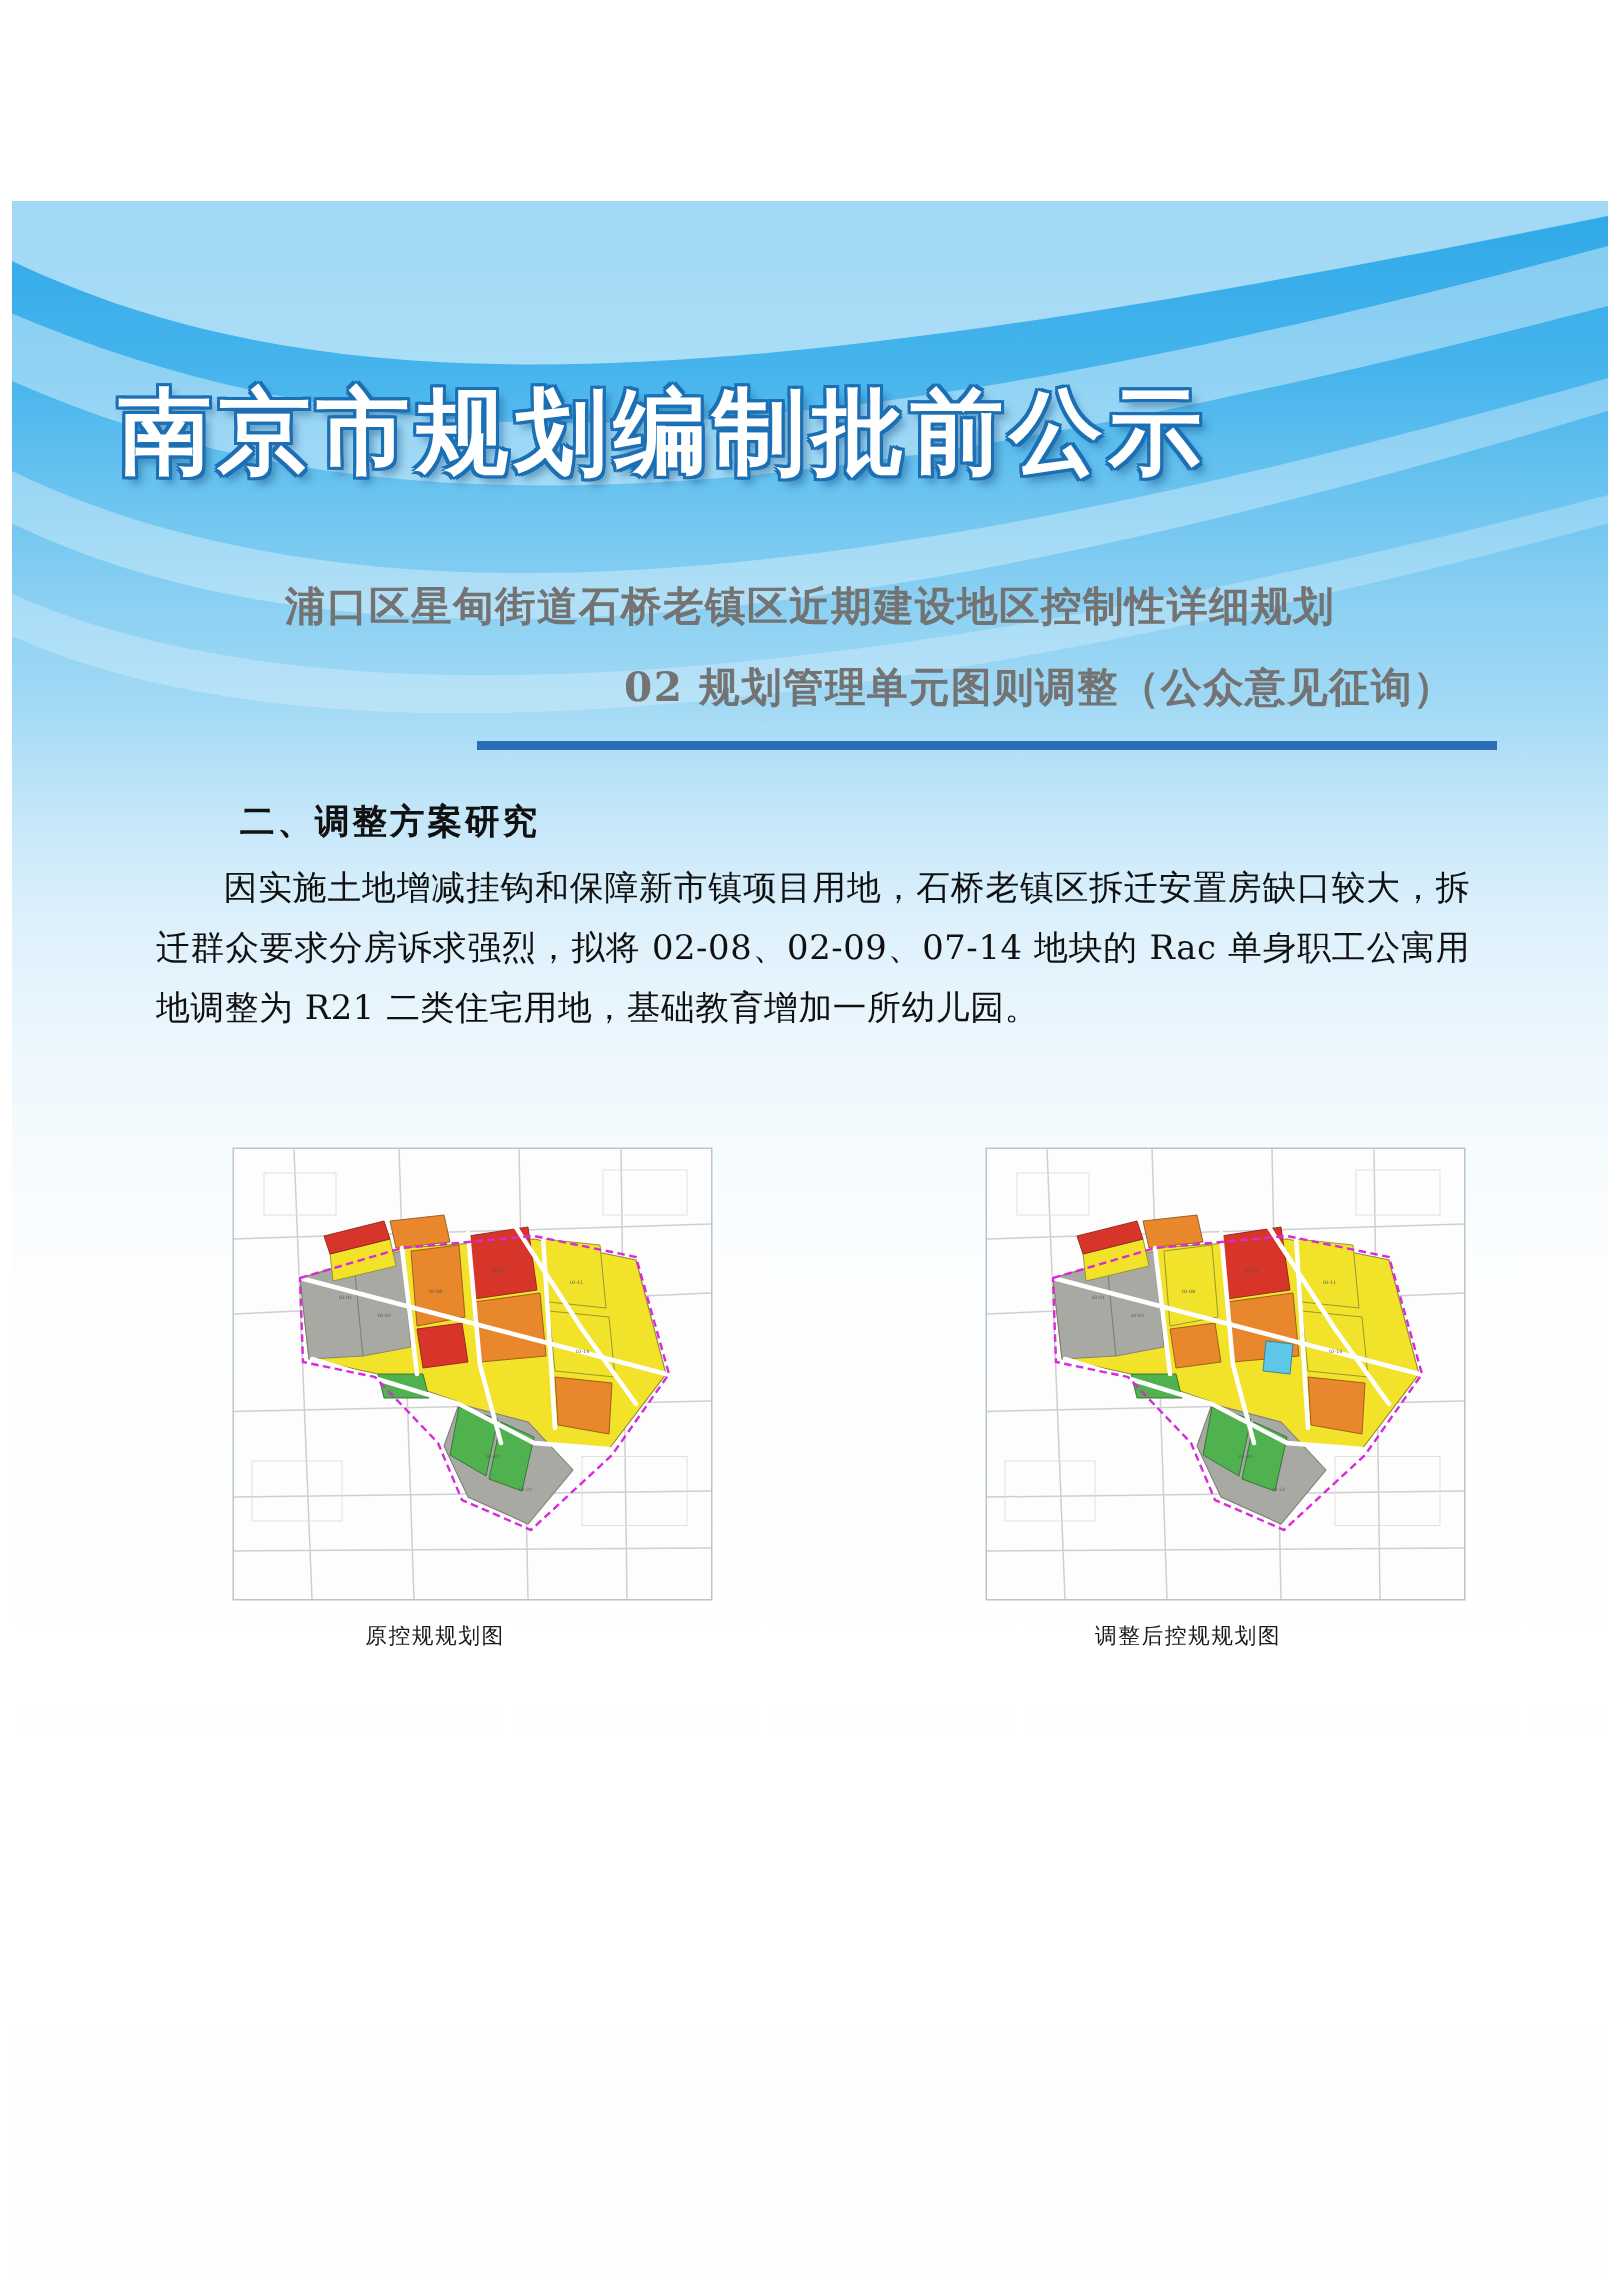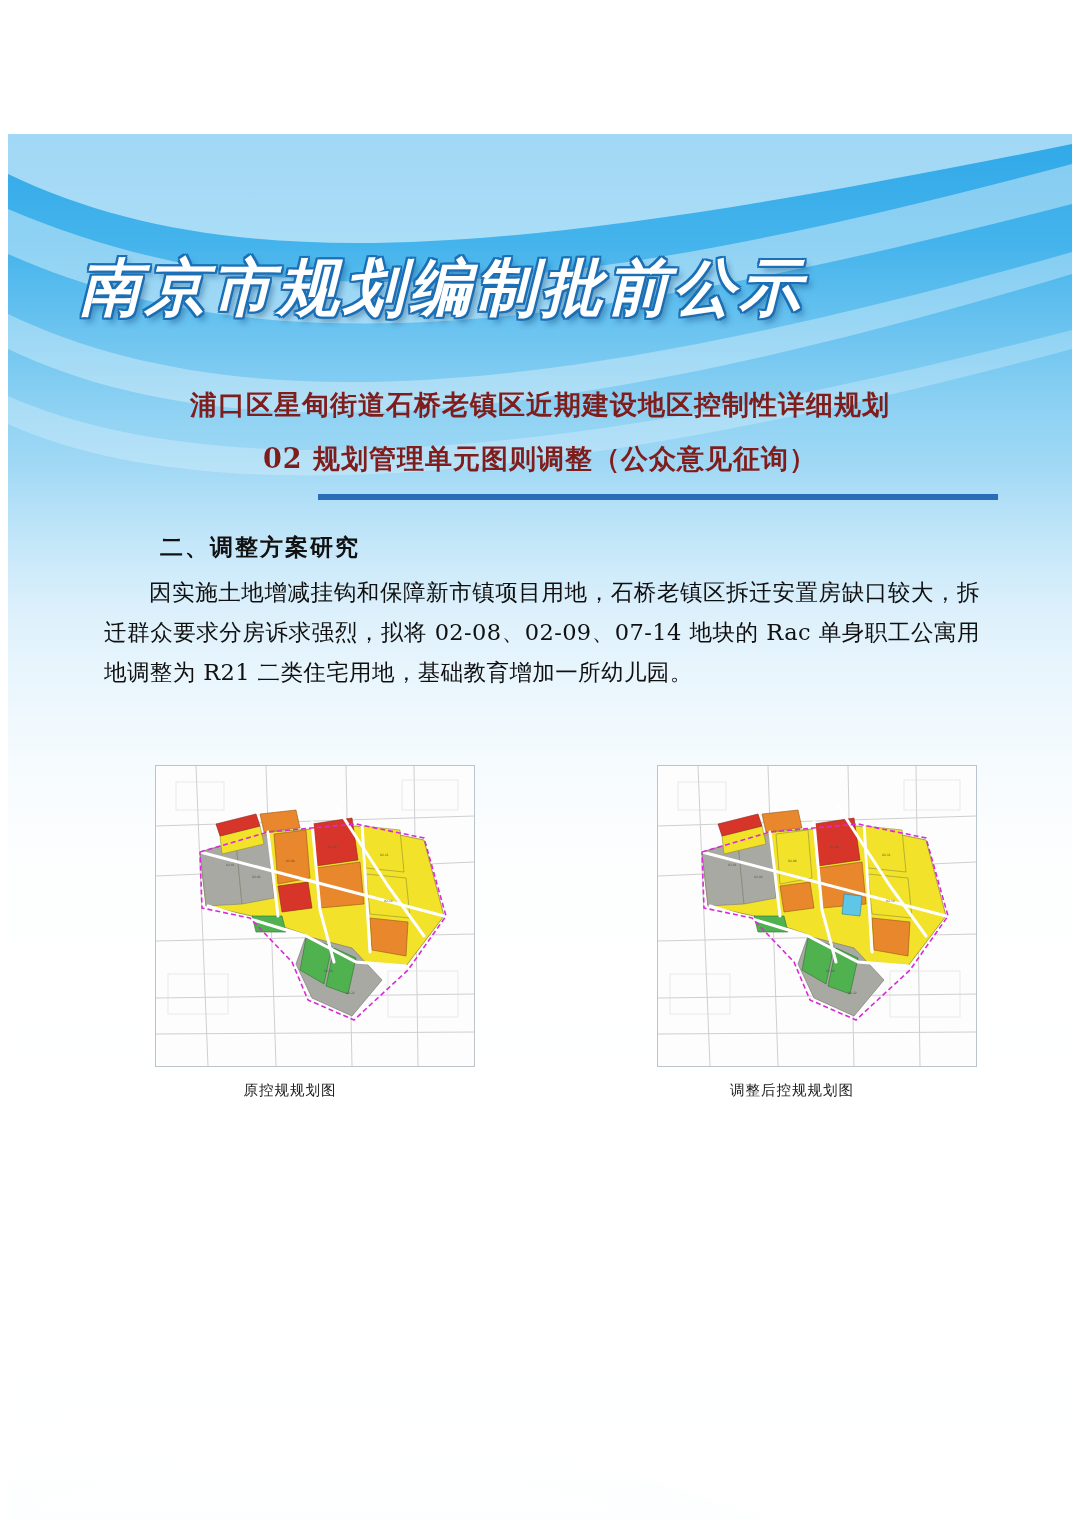--- a/index.html
+++ b/index.html
@@ -59,37 +59,36 @@
     text-align: center;
     font-family: "DejaVu Serif", "Liberation Serif", serif;
     font-weight: bold;
     font-size: 62px;
     letter-spacing: 4px;
     color: #ffffff;
     text-shadow:
        2px 0 0 #1b6fb5, -2px 0 0 #1b6fb5, 0 2px 0 #1b6fb5, 0 -2px 0 #1b6fb5,
        2px 2px 0 #1b6fb5, -2px 2px 0 #1b6fb5, 2px -2px 0 #1b6fb5, -2px -2px 0 #1b6fb5,
        4px 5px 6px rgba(10,60,110,.45);
-    font-style: italic;
   }
 
   .sub-title {
     position: absolute;
     left: 110px;
     top: 378px;
     width: 860px;
     text-align: center;
     font-family: "DejaVu Serif", "Liberation Serif", serif;
     font-weight: bold;
     font-size: 27px;
     line-height: 54px;
-    color: #7f1d1d;
+    color: #737373;
     letter-spacing: 1px;
   }
-  .sub-title .line2 { display:block; }
+  .sub-title .line2 { display:block;text-align:right; }
 
   .title-rule {
     position: absolute;
     left: 318px;
     top: 494px;
     width: 680px;
     height: 6px;
     background: #2b6cb8;
   }
 

